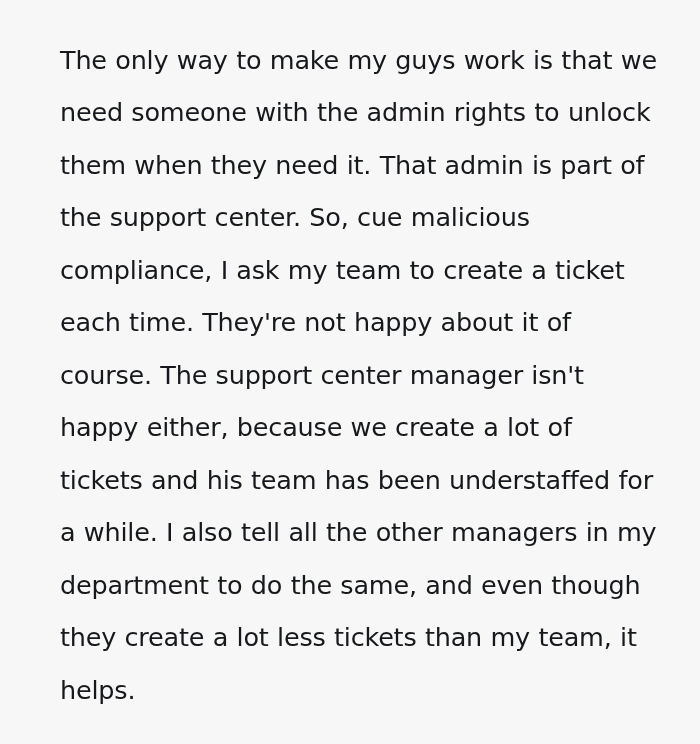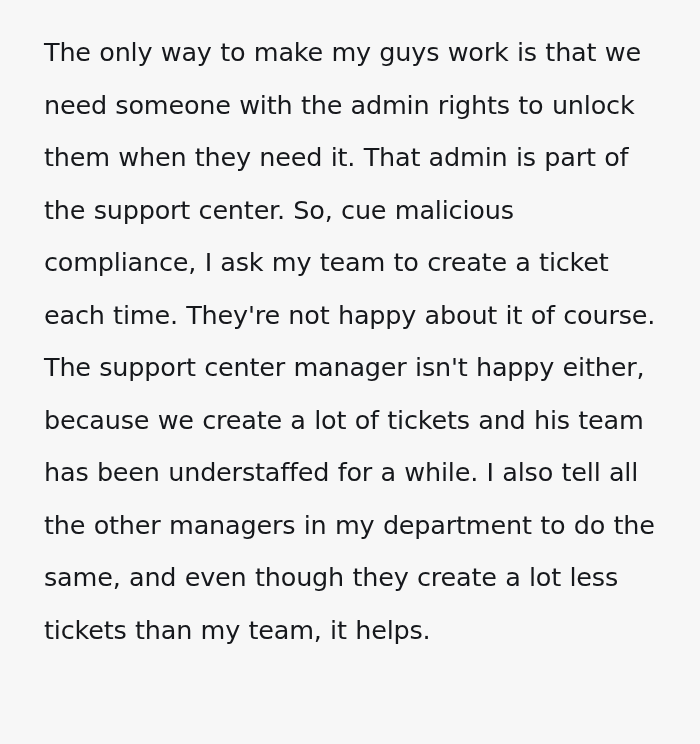--- a/index.html
+++ b/index.html
@@ -11,24 +11,24 @@
     height: 744px;
     background: #f7f7f7;
     font-family: "DejaVu Sans", sans-serif;
     overflow: hidden;
   }
   .story-card {
     box-sizing: border-box;
     width: 700px;
     height: 744px;
     background: #f7f7f7;
-    padding: 26px 40px 20px 44px;
+    padding: 26px 40px 20px 60px;
     display: flex;
     flex-direction: column;
-    justify-content: flex-start;
+    justify-content: center;
   }
   .story-text {
     font-size: 25.5px;
     line-height: 52.5px;
     color: #16181c;
     letter-spacing: -0.2px;
     word-spacing: 0.5px;
     white-space: pre-wrap;
     font-weight: 400;
   }

